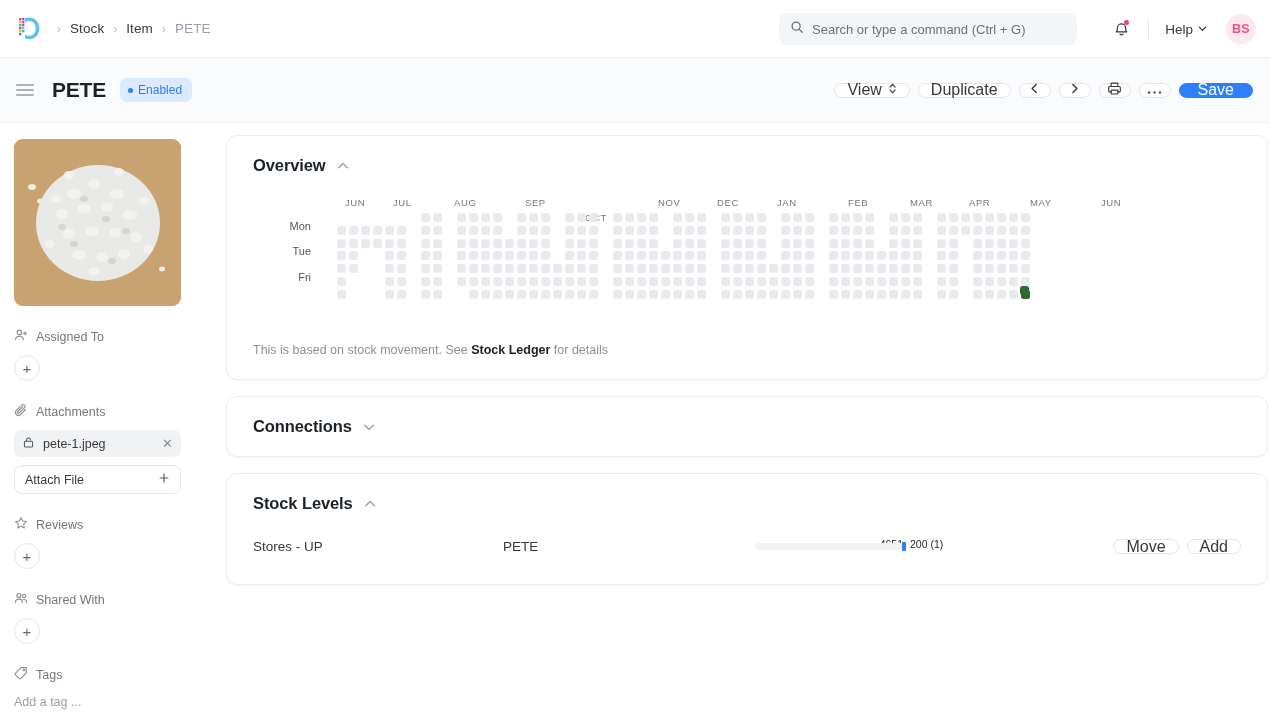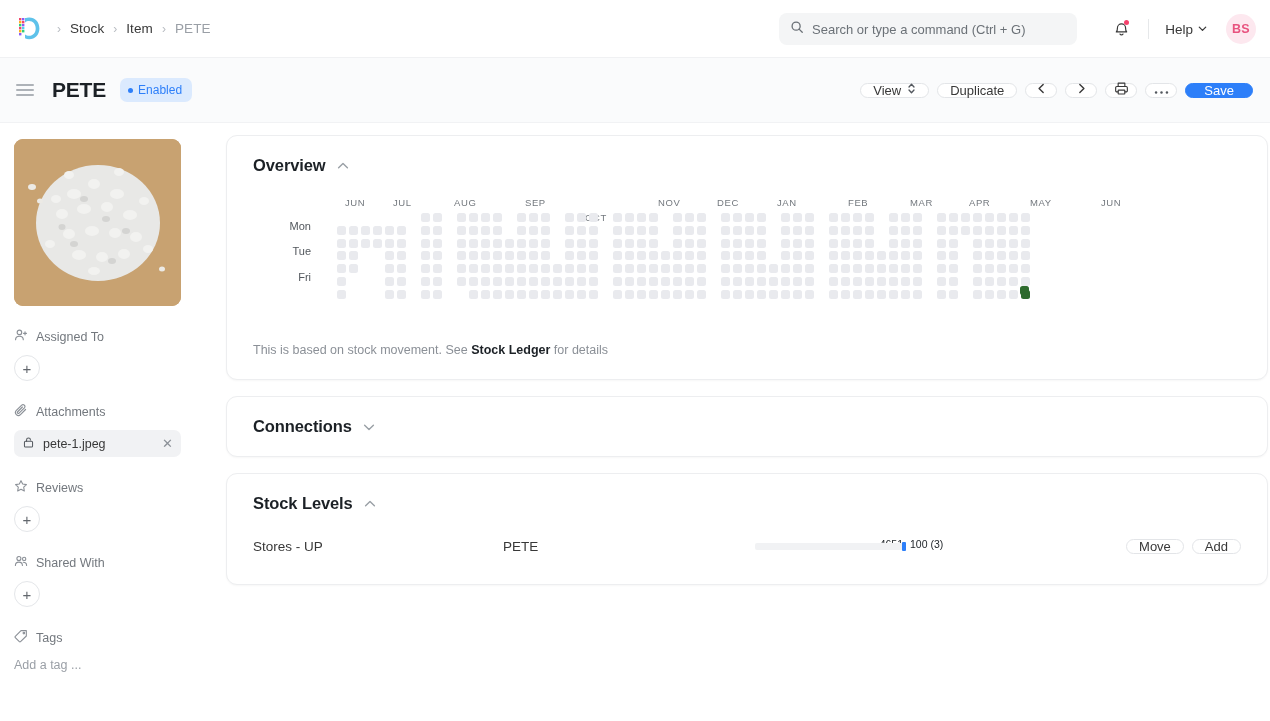--- a/index.html
+++ b/index.html
@@ -69,21 +69,21 @@
   .status-badge {
     margin-left: 14px; background: #dbeafe; color: #2d7ff9;
     font-size: 12px; border-radius: 7px; padding: 5px 10px 5px 8px;
     display: flex; align-items: center; gap: 5px; font-weight: 500;
   }
   .status-dot { width: 5px; height: 5px; border-radius: 50%; background: #2d7ff9; }
 
   .head-actions { position: absolute; right: 17px; display: flex; align-items: center; gap: 8px; }
   .btn {
     height: 15px; border: 1px solid #e3e5e8; background: #fff; border-radius: 8px;
-    font-size: 13px; color: #383838; display: flex; align-items: center; justify-content: center;
+    font-size: 16px; color: #383838; display: flex; align-items: center; justify-content: center;
     padding: 0 12px; font-family: "Liberation Sans", sans-serif; gap: 6px; white-space: nowrap;
   }
   .btn-icon { width: 32px; padding: 0; }
   .btn-primary { background: #2d7ff9; border-color: #2d7ff9; color: #fff; padding: 0 18px; }
 
   
   .body-wrap { display: flex; width: 1270px; height: 598px; background: #fff; }
 
   
   .sidebar { width: 212px; flex: 0 0 212px; padding: 16px 16px 0 14px; background: #fff; }
@@ -347,20 +347,28 @@
       </div>
       <div class="attach-row">
         <span>
           <svg width="13" height="13" viewBox="0 0 16 16" fill="none" stroke="#52575d" stroke-width="1.25" stroke-linecap="round" stroke-linejoin="round">
             <rect x="3" y="6.6" width="10" height="7" rx="1.3"></rect>
             <path d="M5.6 6.6 V4.8 a2.4 2.4 0 0 1 4.8 0"></path>
           </svg>
         </span>
         <span class="attach-name">pete-1.jpeg</span>
         <span class="attach-x">✕</span>
+      </div>
+      <div class="attach-btn">
+        <span>Attach File</span>
+        <span>
+          <svg width="12" height="12" viewBox="0 0 14 14" fill="none" stroke="#52575d" stroke-width="1.4" stroke-linecap="round">
+              <path d="M7 2.4 v9.2 M2.4 7 h9.2"></path>
+            </svg>
+        </span>
       </div>
     </div>
 
     <div class="sb-section">
       <div class="sb-label">
         <span>
           <svg width="14" height="14" viewBox="0 0 16 16" fill="none" stroke="#8b9097" stroke-width="1.25" stroke-linejoin="round">
             <path d="M8 1.9 l1.9 3.9 4.3.6 -3.1 3 .7 4.3 -3.8-2 -3.8 2 .7-4.3 -3.1-3 4.3-.6z"></path>
           </svg>
         </span>
@@ -786,21 +794,21 @@
               <path d="M2.6 8.8 L7 4.4 L11.4 8.8"></path>
             </svg>
         </span>
       </div>
 
       <div class="stock-row">
         <div class="sl-wh">Stores - UP</div>
         <div class="sl-item">PETE</div>
         <div class="sl-bar-wrap">
           <div class="sl-actual">4651</div>
-          <div class="sl-total">100 (3)</div>
+          <div class="sl-total">200 (1)</div>
           <div class="sl-track">
             <div class="sl-fill"></div>
           </div>
         </div>
         <div class="sl-actions">
           <button class="btn">Move</button>
           <button class="btn">Add</button>
         </div>
       </div>
     </div>

